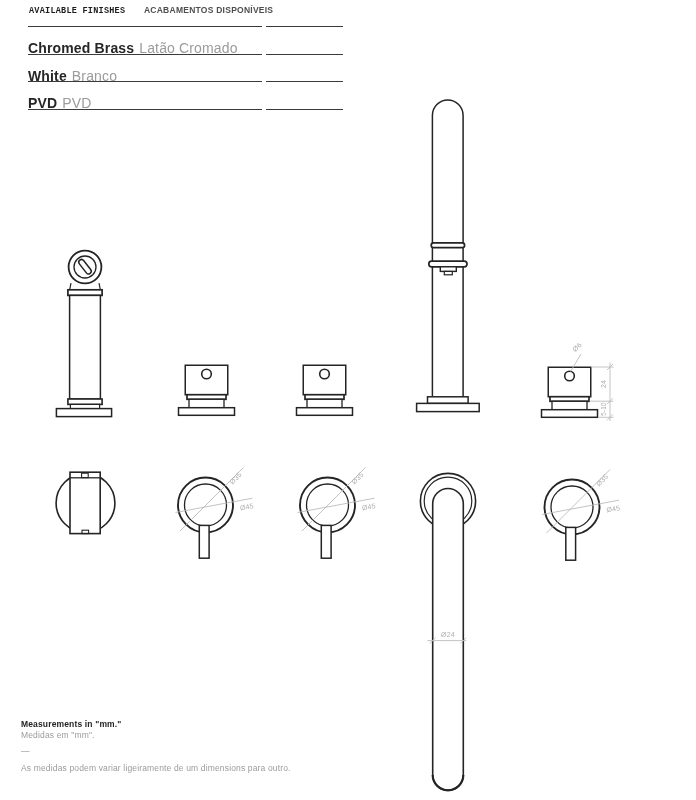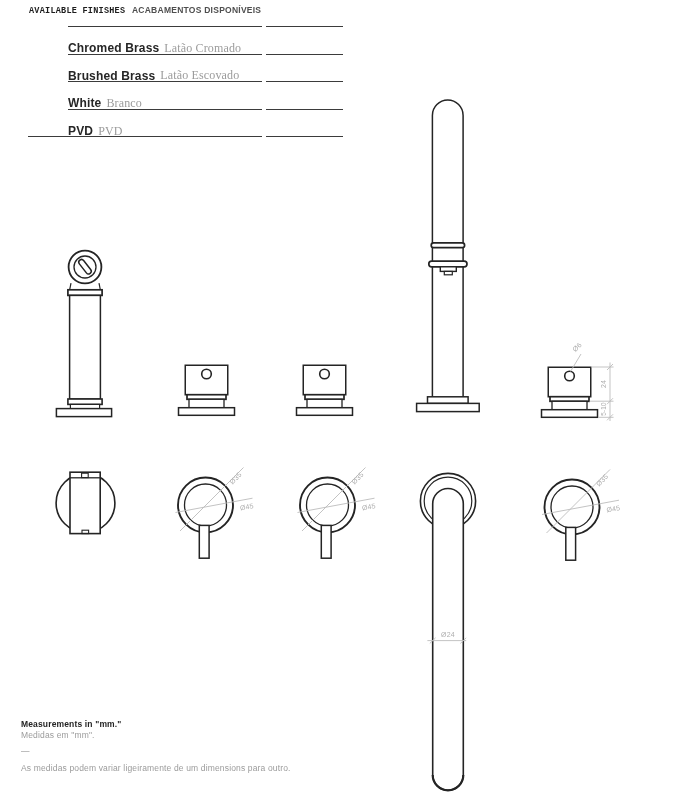--- a/index.html
+++ b/index.html
@@ -6,28 +6,28 @@
   body {
     width:696px; height:800px; background:#ffffff; position:relative;
     font-family:"Liberation Sans", sans-serif; overflow:hidden;
     -webkit-font-smoothing:antialiased;
   }
   .page { position:absolute; inset:0; }
 
   
   .finishes-header { position:absolute; left:29px; top:5px; font-size:8.5px; letter-spacing:.25px; white-space:nowrap; }
   .t-en { font-weight:bold; color:#1d1d1d;font-family:Liberation Mono, monospace; }
-  .t-pt { font-weight:bold; color:#4e4e4e; margin-left:4px; }
+  .t-pt { font-weight:bold; color:#4e4e4e; margin-left:16px; }
 
   
   .finishes-table { position:absolute; left:28px; top:26px; width:315px; border-bottom:1.4px solid #3b3b3b; }
   .finish-row { height:27.6px; box-sizing:border-box; border-top:1.4px solid #3b3b3b;
-    display:flex; align-items:center; padding-top:16px; font-size:12px; letter-spacing:.15px; white-space:nowrap;margin-left:40px; }
+    display:flex; align-items:center; padding-top:16px; font-size:14px; letter-spacing:.15px; white-space:nowrap; }
   .f-en { font-weight:bold; color:#262626; }
-  .f-pt { color:#9b9b9b; margin-left:5px;font-family:Liberation Serif, serif; }
+  .f-pt { color:#9b9b9b; margin-left:5px; }
   .gap-strip { position:absolute; left:234px; top:-2px; width:4.2px; height:200px; background:#ffffff; }
 
   
   .drawings { position:absolute; left:0; top:0; }
   .s  { stroke:#242424; fill:#ffffff; }
   .sn { stroke:#242424; fill:none; }
   .dimline { stroke:#bcbcbc; fill:none; stroke-width:0.9; }
   .dim-text { fill:#aeaeae; font-size:7px; letter-spacing:.2px; }
   .dim-text.sm { font-size:6.3px; }
 
@@ -138,24 +138,20 @@
     <span class="t-en">AVAILABLE FINISHES</span>
     <span class="t-pt">ACABAMENTOS DISPONÍVEIS</span>
   </div>
 
   <div class="finishes-table">
     <div class="finish-row">
       <span class="f-en">Chromed Brass</span>
       <span class="f-pt">Latão Cromado</span>
     </div>
     <div class="finish-row">
-      <span class="f-en">Brushed Brass</span>
-      <span class="f-pt">Latão Escovado</span>
-    </div>
-    <div class="finish-row">
       <span class="f-en">White</span>
       <span class="f-pt">Branco</span>
     </div>
     <div class="finish-row">
       <span class="f-en">PVD</span>
       <span class="f-pt">PVD</span>
     </div>
     <div class="gap-strip"></div>
   </div>
 

